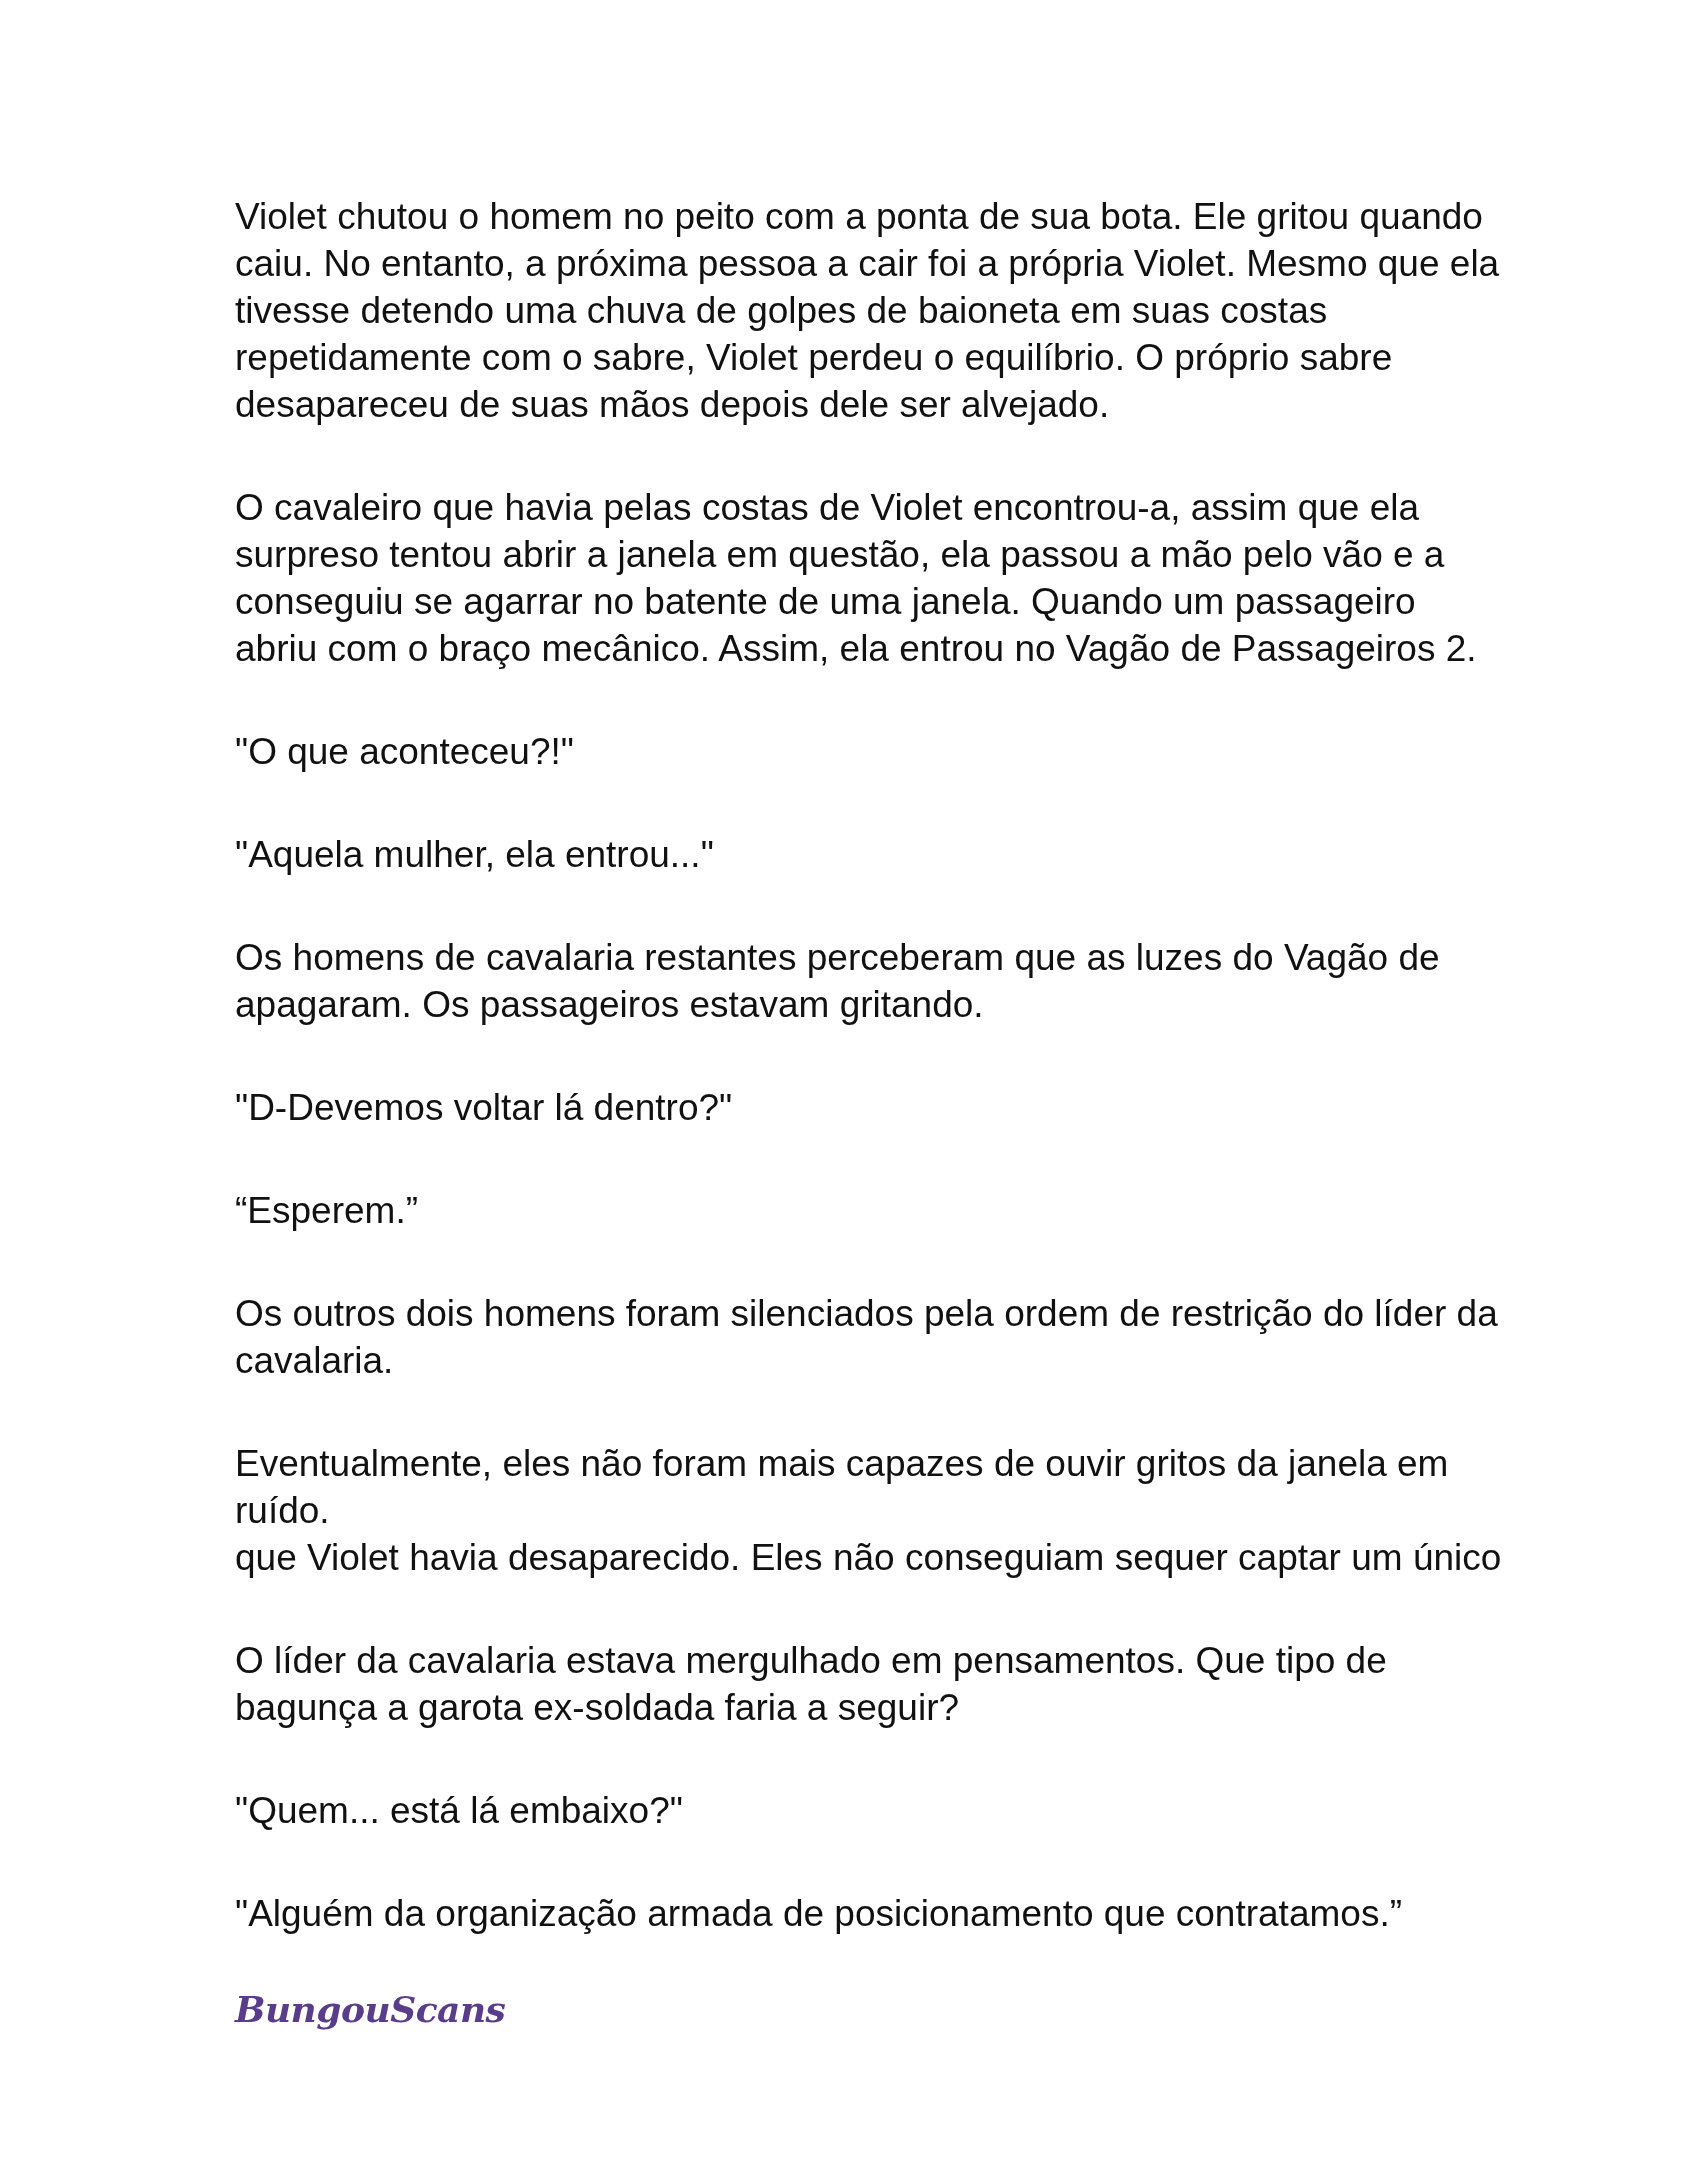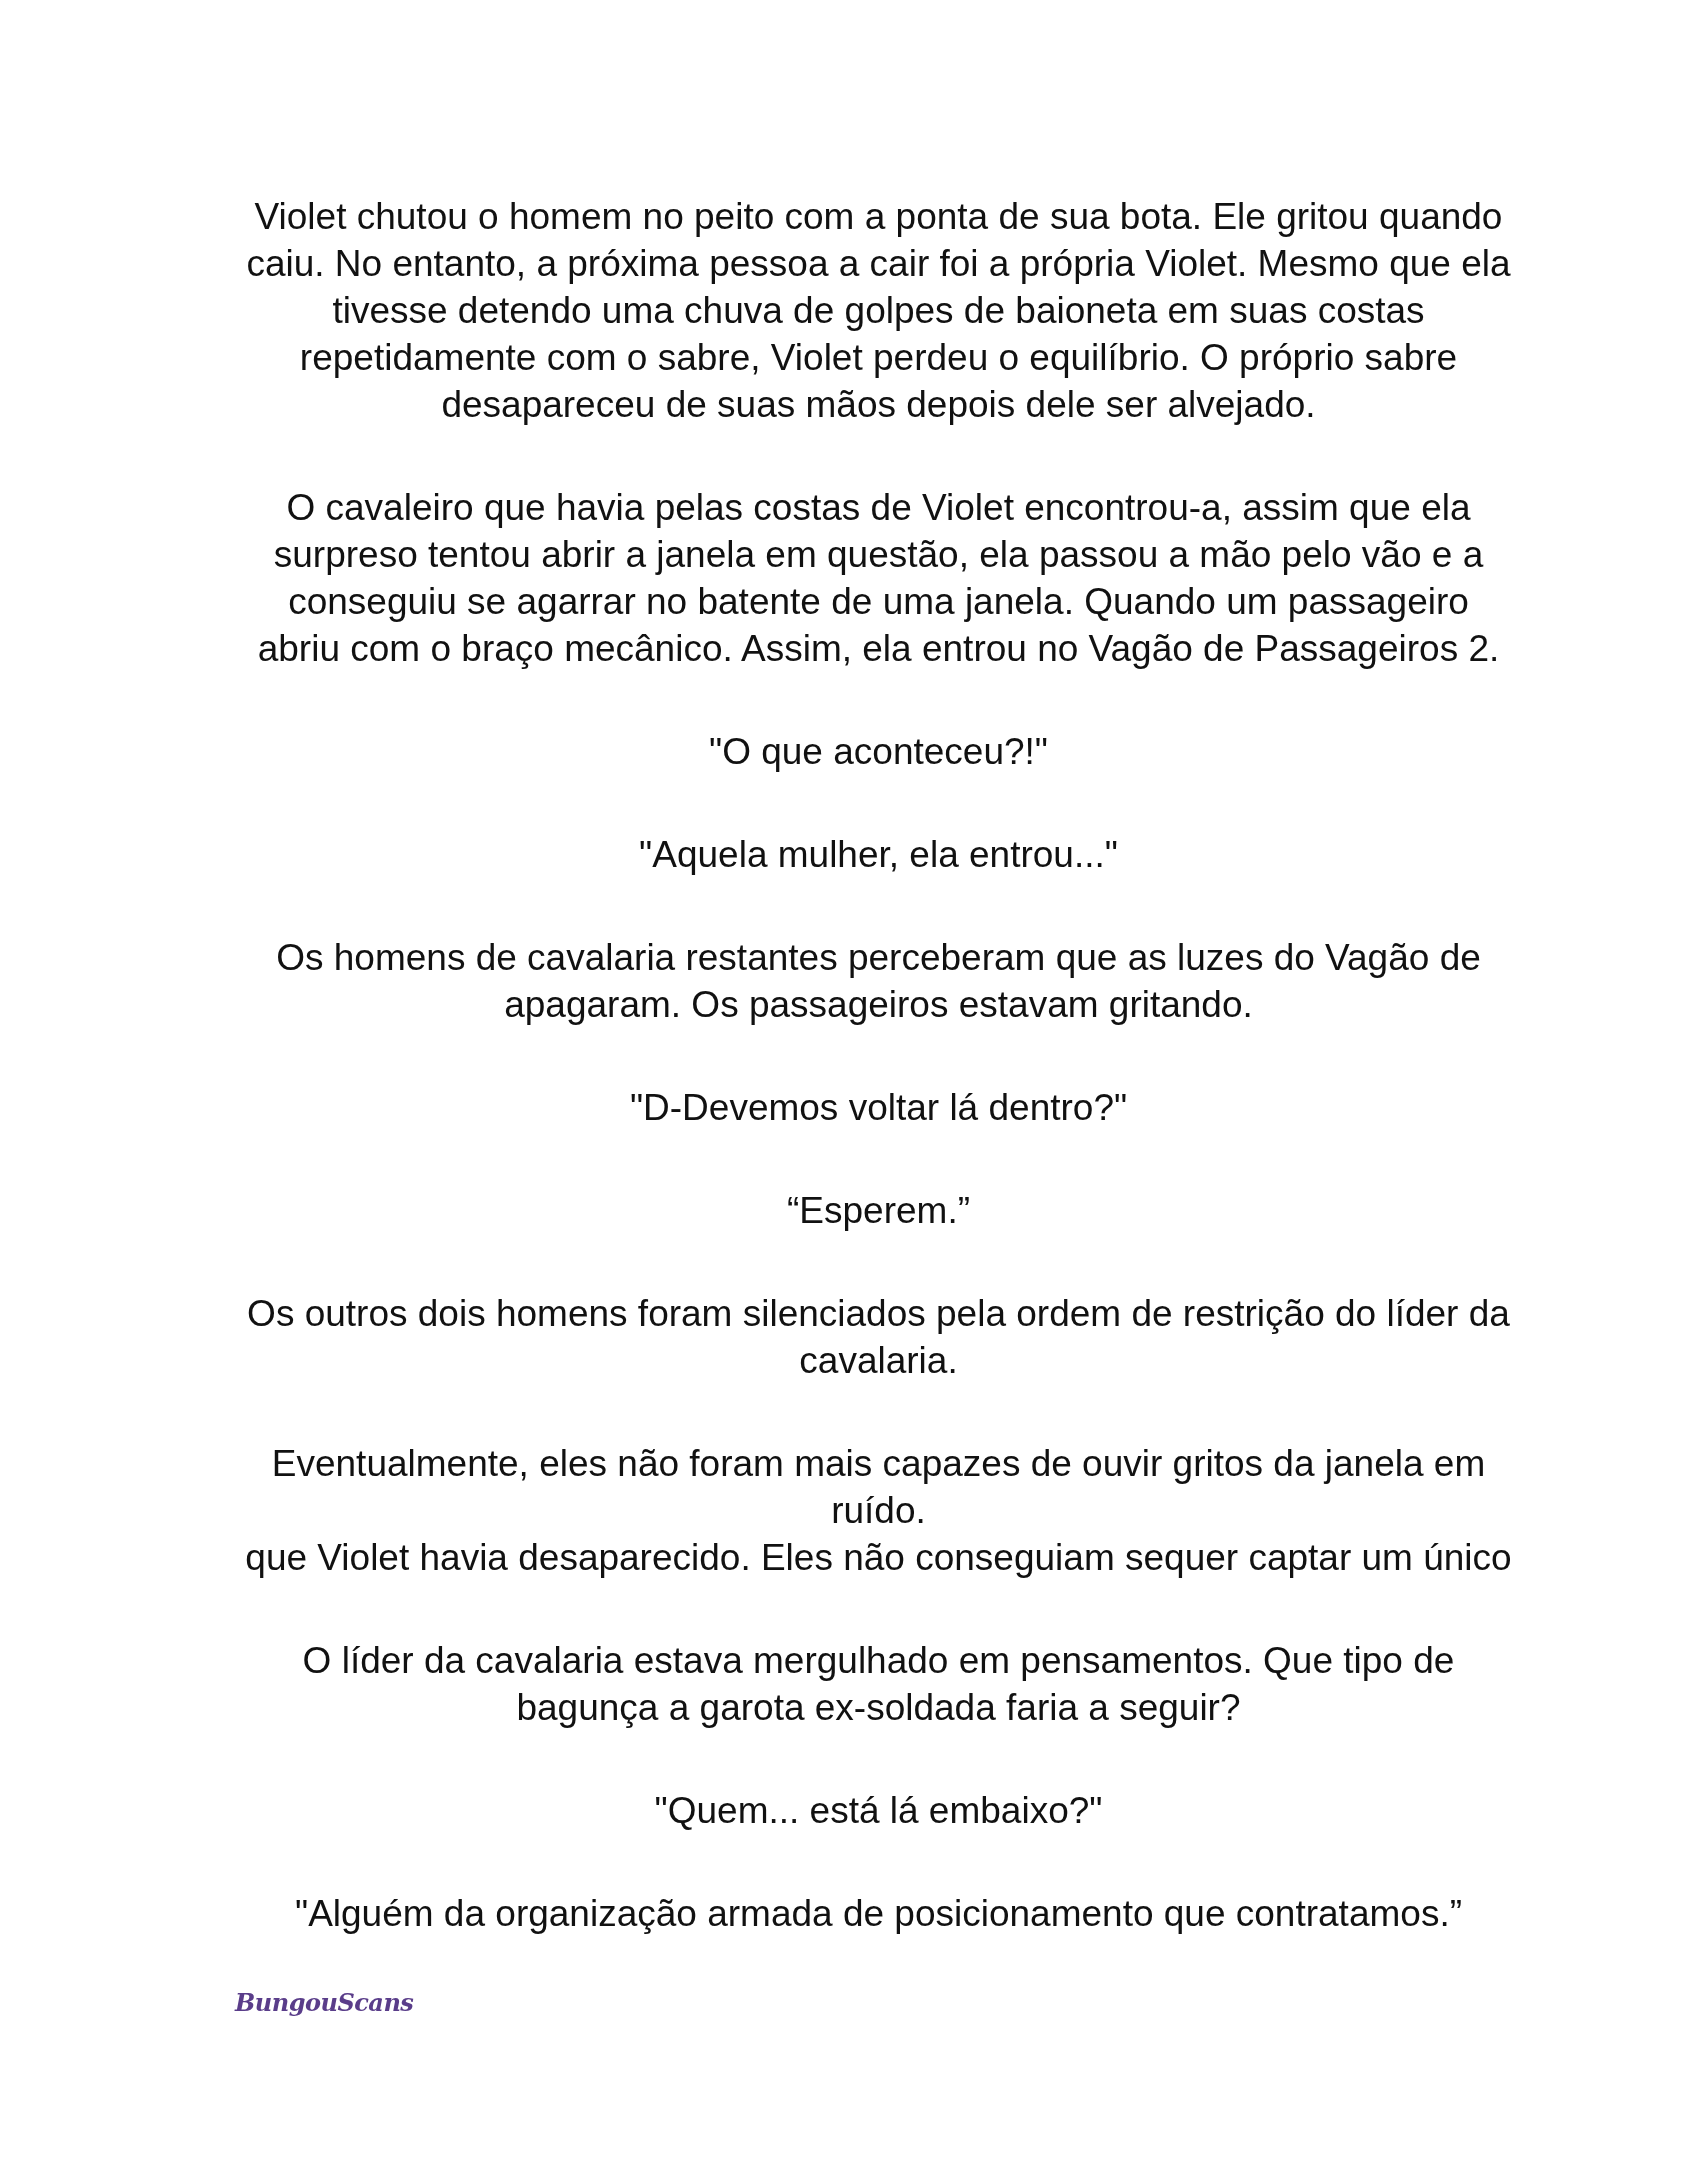--- a/index.html
+++ b/index.html
@@ -26,34 +26,33 @@
       left: 235px;
       top: 193px;
       width: 1287px;
       font-family: "Liberation Sans", sans-serif;
       font-size: 37px;
       line-height: 47px;
       color: #111111;
     }
     .para {
       margin: 0 0 56px 0;
-      text-align: center;
     }
     .line {
       display: block;
       white-space: nowrap;
     }
     .watermark {
       position: absolute;
       left: 235px;
       top: 1988px;
       font-family: "DejaVu Serif", serif;
       font-style: italic;
       font-weight: bold;
-      font-size: 24px;
+      font-size: 36px;
       letter-spacing: -0.5px;
       color: #5a3d8a;
       white-space: nowrap;
     }
   </style>
 </head>
 <body>
 
 <div class="page">
   <div class="content">

